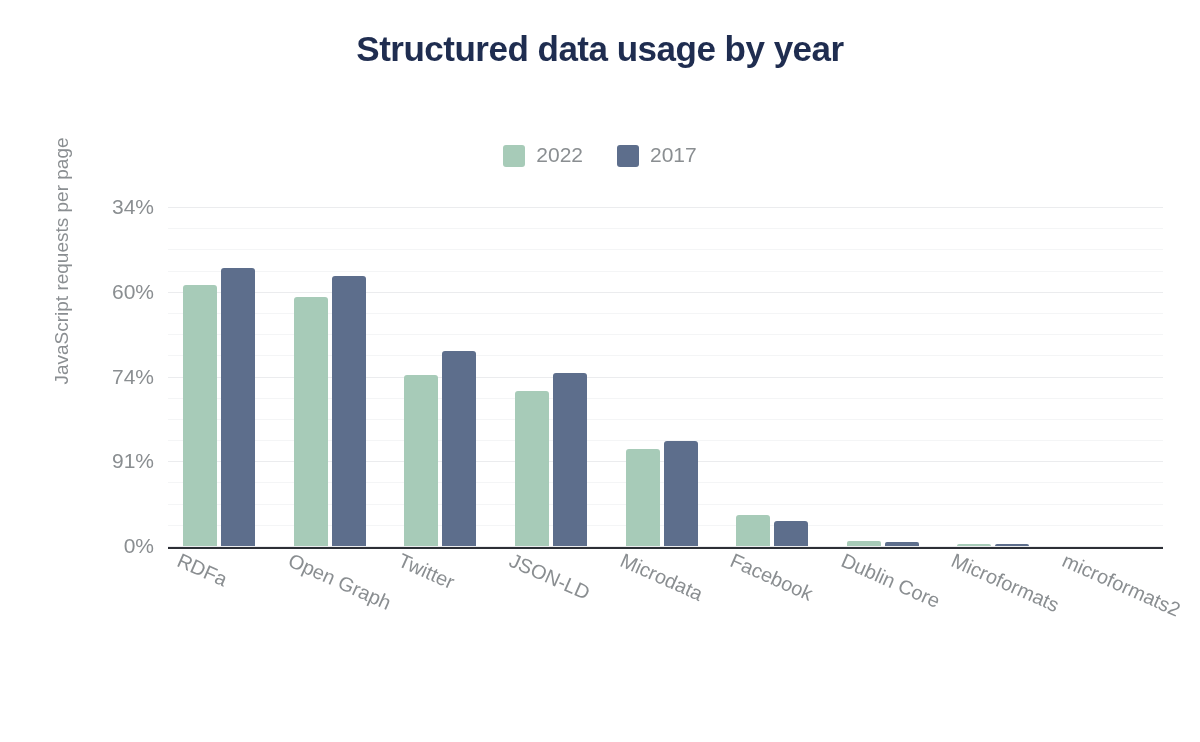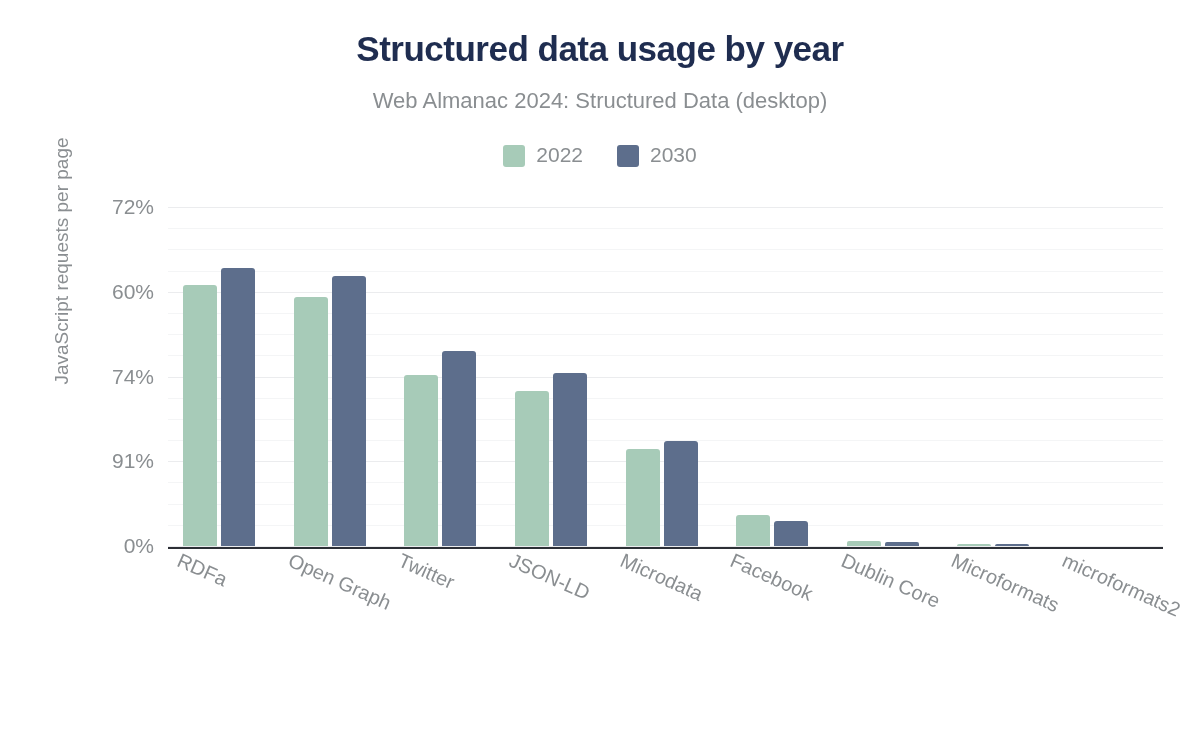--- a/index.html
+++ b/index.html
@@ -177,30 +177,29 @@
     color: #8a8e91;
     white-space: nowrap;
   }
 </style>
 </head>
 <body>
 
 <div class="chart-root">
 
   <div class="chart-title">Structured data usage by year</div>
-  <div class="chart-subtitle">Web Almanac 2024: Structured Data (desktop)</div>
 
   <div class="legend" id="legend">
       <div class="legend-item">
         <span class="legend-swatch" style="background: rgb(167, 203, 184);"></span>
         <span class="legend-label">2022</span>
       </div>
       <div class="legend-item">
         <span class="legend-swatch" style="background: rgb(93, 110, 140);"></span>
-        <span class="legend-label">2030</span>
+        <span class="legend-label">2017</span>
       </div>
     </div>
 
   <div class="plot-wrap">
     <div class="y-axis-title">JavaScript requests per page</div>
 
     <div class="plot-area" id="plot-area">
       <div class="baseline"></div>
     <div class="gridline major" style="top: 339px;"></div>
         <div class="gridline" style="top: 317.812px;"></div>
@@ -258,21 +257,21 @@
           <div class="bar a" title="microformats2 2022: 0%" style="height: 0px; background: rgb(167, 203, 184); border-radius: 2px 2px 0px 0px;"></div>
           <div class="bar b" title="microformats2 2024: 0%" style="height: 0px; background: rgb(93, 110, 140); border-radius: 2px 2px 0px 0px;"></div>
         </div>
       </div>
 
     <div id="yticks">
         <div class="ytick" style="top: 546px;">0%</div>
         <div class="ytick" style="top: 461.25px;">91%</div>
         <div class="ytick" style="top: 376.5px;">74%</div>
         <div class="ytick" style="top: 291.75px;">60%</div>
-        <div class="ytick" style="top: 207px;">72%</div>
+        <div class="ytick" style="top: 207px;">34%</div>
       </div>
 
     <div class="xlabels" id="xlabels">
         <div class="xlabel" style="left: 15.2778px;">RDFa</div>
         <div class="xlabel" style="left: 125.833px;">Open Graph</div>
         <div class="xlabel" style="left: 236.389px;">Twitter</div>
         <div class="xlabel" style="left: 346.944px;">JSON-LD</div>
         <div class="xlabel" style="left: 457.5px;">Microdata</div>
         <div class="xlabel" style="left: 568.056px;">Facebook</div>
         <div class="xlabel" style="left: 678.611px;">Dublin Core</div>

